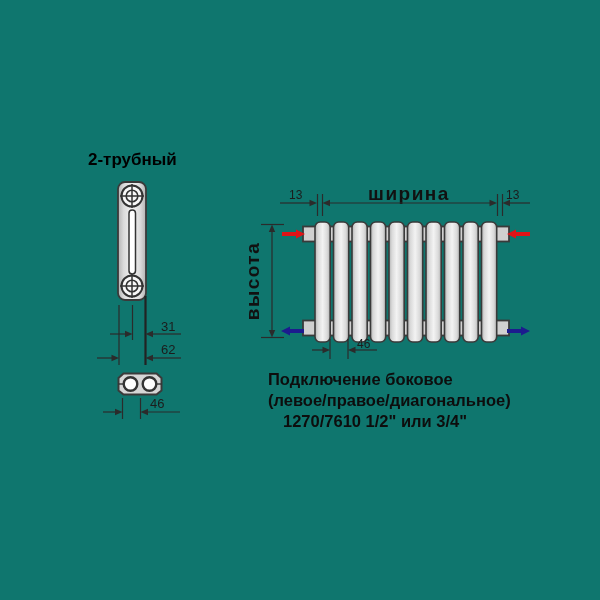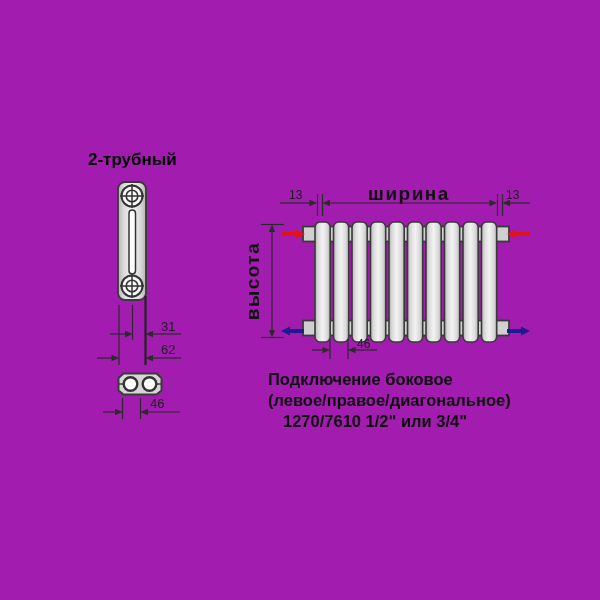--- a/index.html
+++ b/index.html
@@ -1,16 +1,16 @@
 <!DOCTYPE html>
 <html><head>
 <meta charset="utf-8">
 <style>
   html,body{margin:0;padding:0;background:#ffffff;}
-  .page{width:600px;height:600px;background:#a21caf;position:relative;overflow:hidden;
+  .page{width:600px;height:600px;background:#0f766e;position:relative;overflow:hidden;
         font-family:"Liberation Sans",sans-serif;}
   svg{display:block;}
   text{fill:#1a1a1a;}
   .t-title{font-size:17px;font-weight:bold;fill:#000;}
   .t-dim{font-size:13px;fill:#1c1c1c;}
   .t-dim-sm{font-size:12px;fill:#1c1c1c;}
   .t-axis{font-size:19px;font-weight:bold;letter-spacing:1.5px;fill:#111;}
   .t-cap{font-size:16.5px;font-weight:bold;fill:#0d0d0d;}
   .ln{stroke:#2b2b2b;stroke-width:1.2;fill:none;}
   .ln-bold{stroke:#222;stroke-width:2.2;fill:none;}

